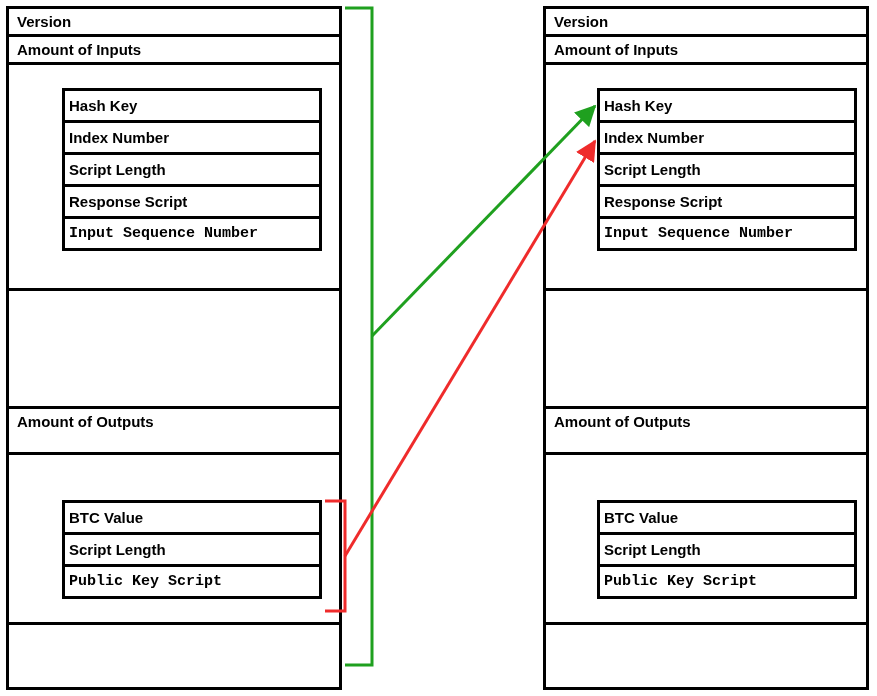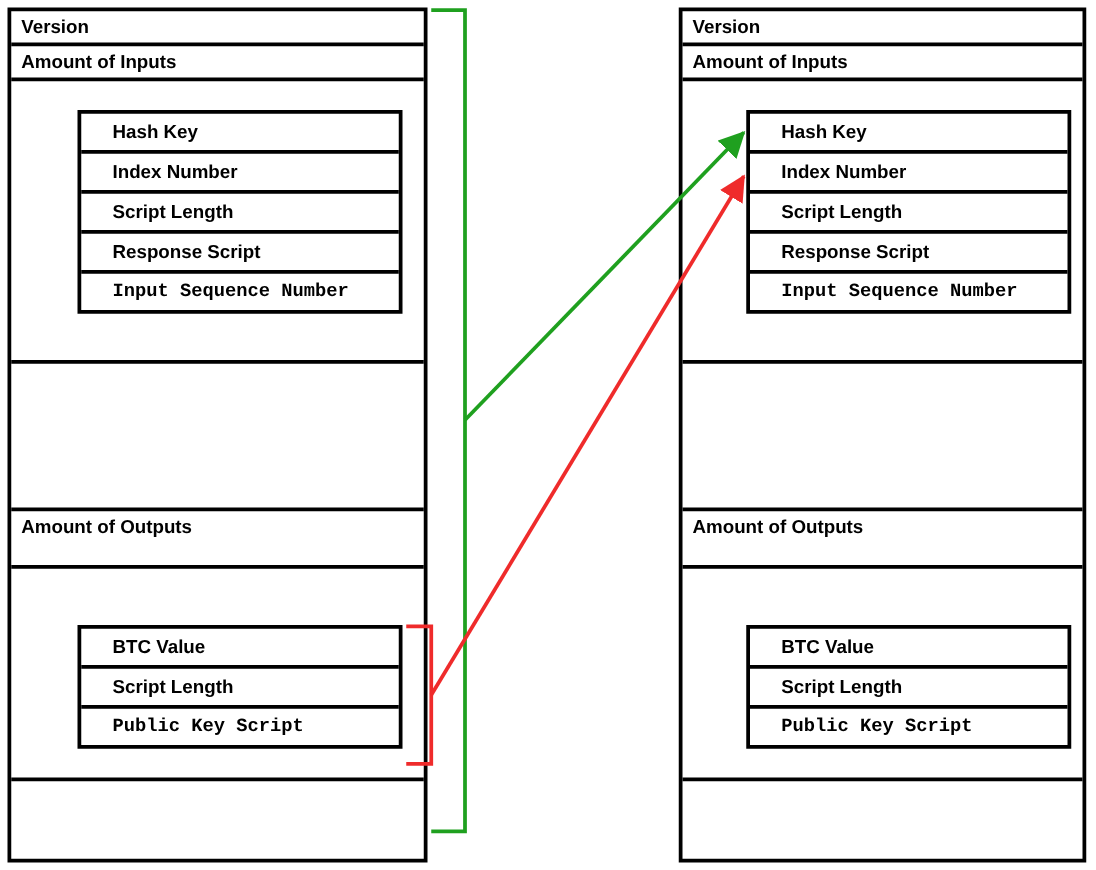--- a/index.html
+++ b/index.html
@@ -31,21 +31,21 @@
     border-bottom: none;
   }
   .inner {
     position: absolute;
     border: 3px solid #000;
     box-sizing: border-box;
     background: #fff;
   }
   .inner .irow {
     border-bottom: 3px solid #000;
-    padding: 6px 25px;
+    padding: 6px 4px;
     box-sizing: border-box;
   }
   .inner .irow:last-child {
     border-bottom: none;
     font-family: Liberation Mono, monospace;
   }
   svg.overlay {
     position: absolute;
     left: 0; top: 0;
     width: 877px;

